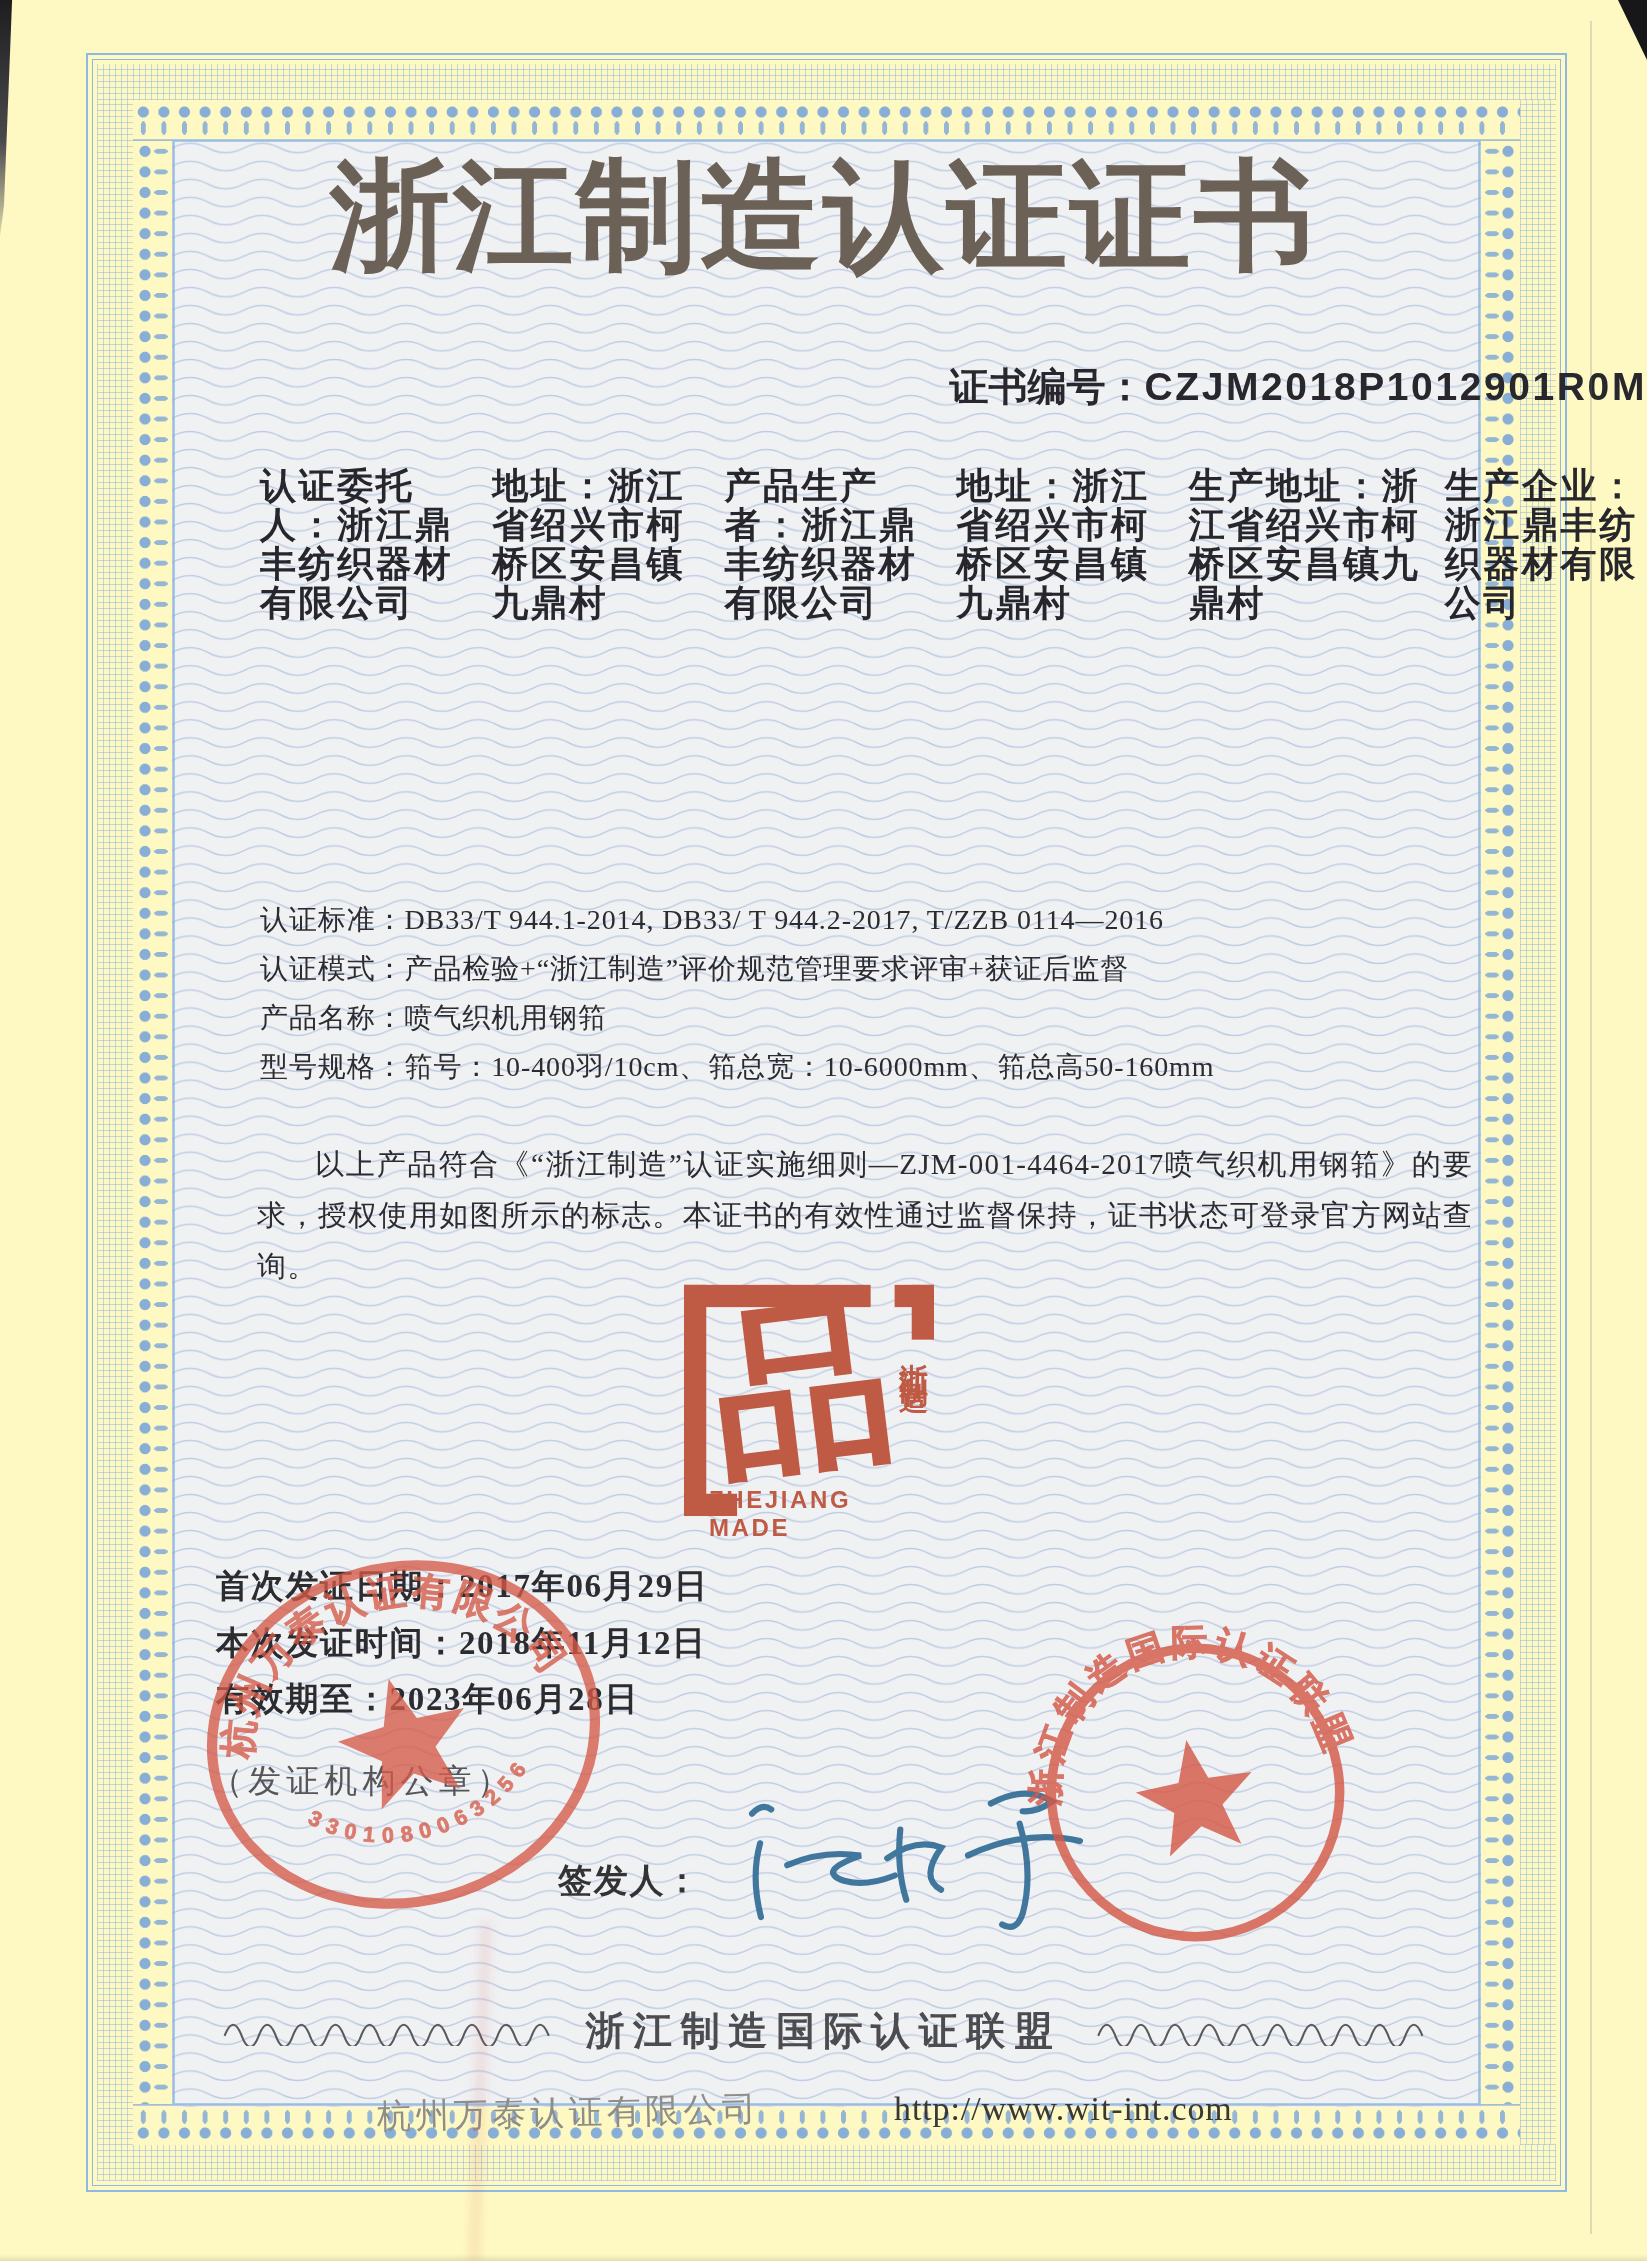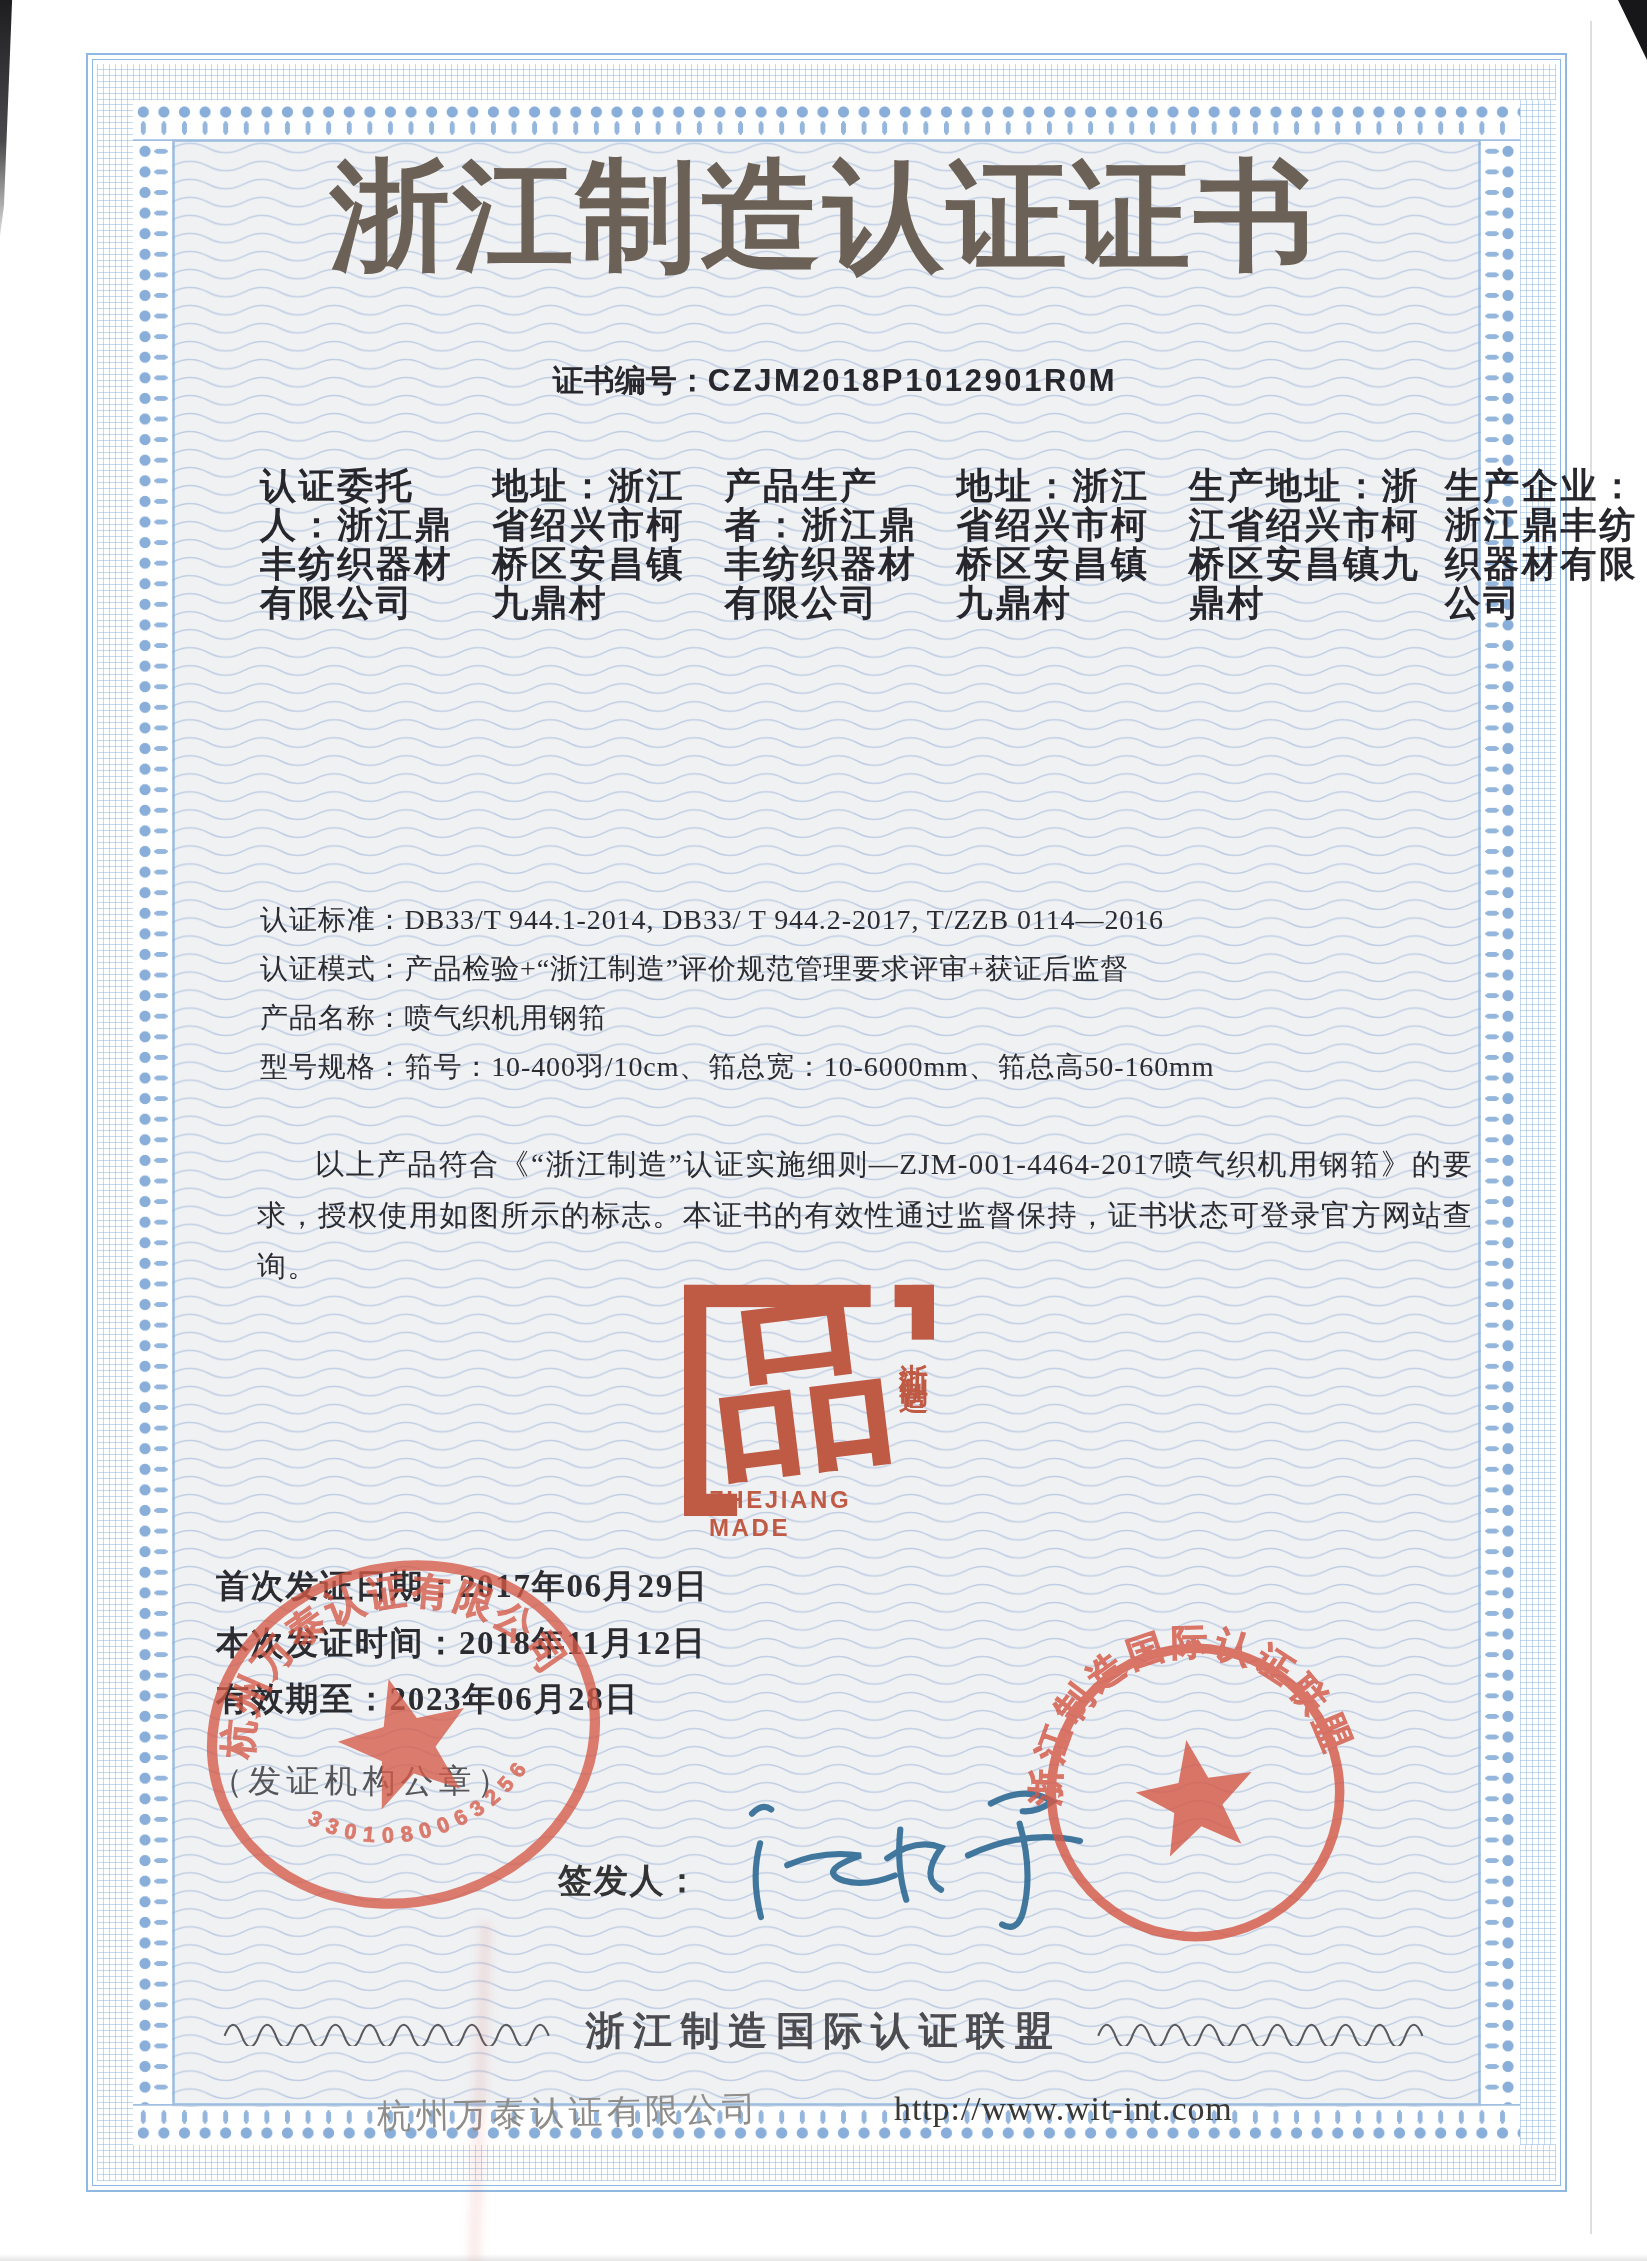--- a/index.html
+++ b/index.html
@@ -1,18 +1,18 @@
 <!DOCTYPE html>
 <html style="font-size:13.7px"><head>
 <meta charset="utf-8">
 <style>
   * { margin:0; padding:0; box-sizing:border-box; }
   body { background:#d8d6d2; font-family:"Liberation Serif", serif; }
   .page { position:relative; width:1647px; height:2261px; margin:0 auto;
-          background:#ffffff; overflow:hidden; color:#2b2b30; }
+          background:#fef9c3; overflow:hidden; color:#2b2b30; }
 
   
   .scan-sliver-tl { position:absolute; left:0; top:0; width:22px; height:257px; z-index:6;
     background:linear-gradient(180deg,#1e1e20,#4a4a4c 55%,rgba(74,74,76,0));
     clip-path:polygon(0 0,55% 0,18% 80%,0 92%); }
   .scan-corner-tr { position:absolute; right:0; top:0; width:29px; height:60px; z-index:6;
     background:#17171a; clip-path:polygon(100% 0,0 0,100% 100%); }
   .scan-line-right { position:absolute; left:1590px; top:20.6px; width:1.7px; height:2213px;
     background:rgba(110,110,112,.22); z-index:6; }
   .scan-bottom { position:absolute; left:0; bottom:0; width:100%; height:6.9px; z-index:6;
@@ -49,21 +49,21 @@
   .band-floral-left  { top:86px; bottom:86px; left:45px;  width:41px; }
   .band-floral-right { top:86px; bottom:86px; right:45px; width:41px; transform:scaleX(-1); }
   .inner { position:absolute; left:172px; top:139px; width:1309px; height:1968px; z-index:0;
            background:#f0f1f3; }
   .inner svg { display:block; width:100%; height:100%; }
 
   
   .abs { position:absolute; z-index:2; }
   .title { left:0; right:0; top:136px; text-align:center; font-size:120px; letter-spacing:3.4px;
     font-weight:700; color:#6b6156; font-family:"Liberation Serif",serif; }
-  .certno { left:0; right:0; top:360px; text-align:center; font-size:31px; font-weight:700;
+  .certno { left:0; right:0; top:360px; text-align:right; font-size:39px; font-weight:700;
     font-family:"Liberation Sans",sans-serif; color:#27272d;padding-left:23px; }
   .certno .val { letter-spacing:2.6px; }
   .fields { left:260px; top:466px; display:flex; flex-direction:row; gap:18px;
     font-family:"Liberation Sans",sans-serif; font-weight:700; font-size:36px; line-height:39px;
     letter-spacing:2.6px; color:#26262c; }
   .specs { left:260px; top:904px; display:flex; flex-direction:column; gap:18px;
     font-size:28px; line-height:31px; font-weight:400; letter-spacing:0.9px; color:#2b2b31; }
   .statement { left:257px; top:1139px; width:1216px; font-size:29px; line-height:51px;
     letter-spacing:1.3px; text-align:justify; text-indent:58px; color:#2b2b31; }
 

